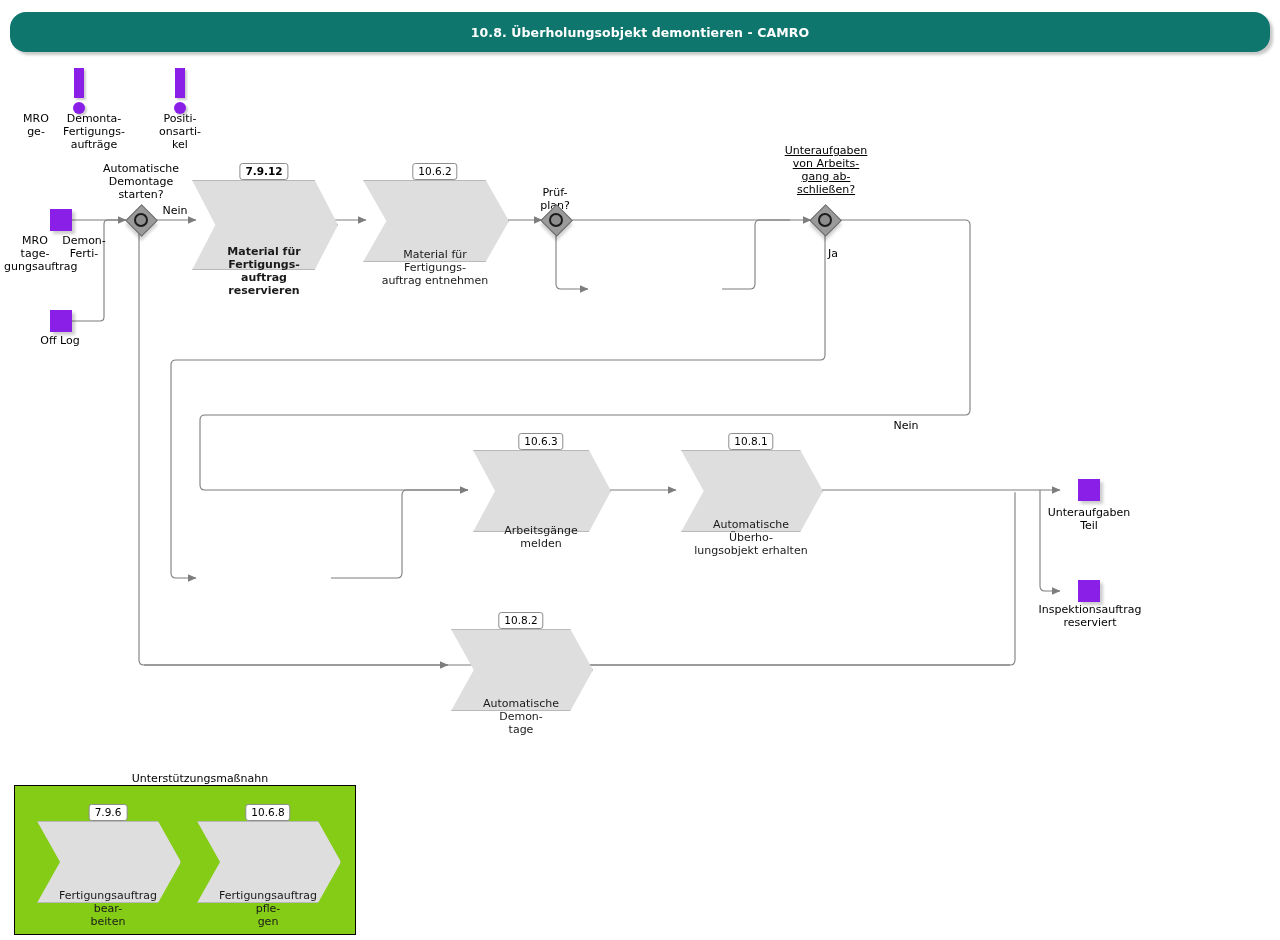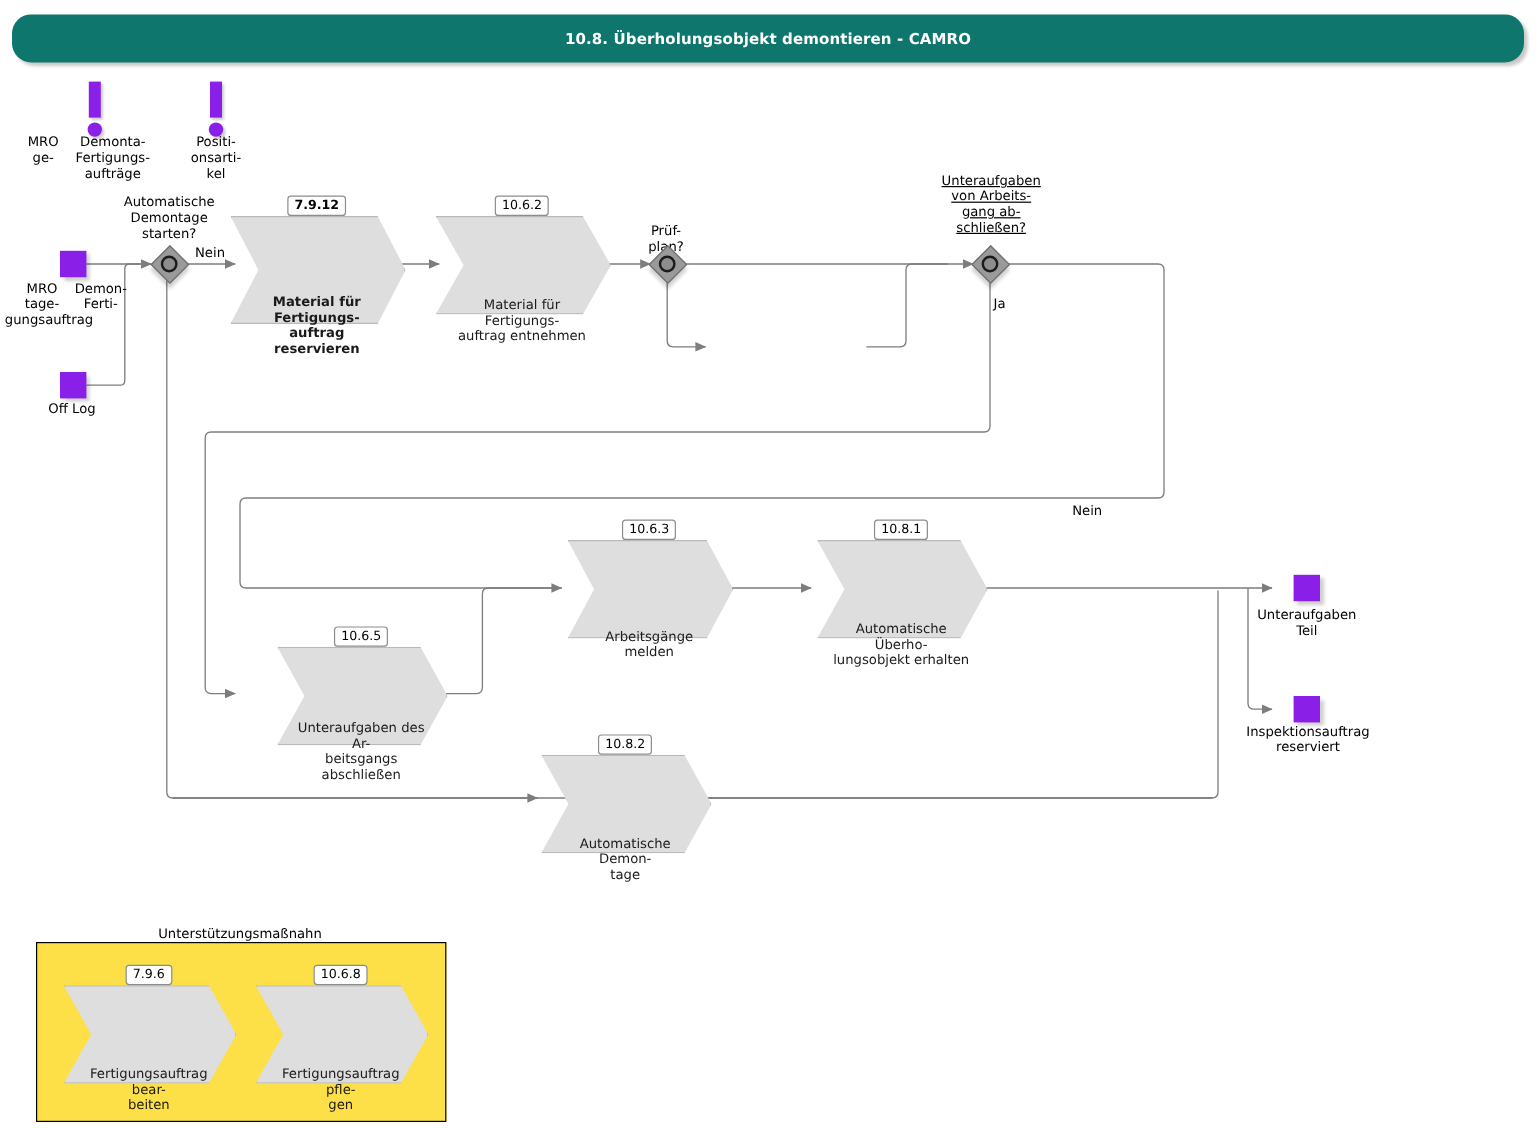--- a/index.html
+++ b/index.html
@@ -72,22 +72,22 @@
   }
   .proc .pnum{
     position:absolute;top:-17px;left:50%;transform:translateX(-50%);
     background:#ffffff;border:1px solid #8c8c8c;border-radius:3px;
     font-size:10.5px;color:#000;padding:0px 5px 1px 5px;line-height:14px;
     white-space:nowrap;
   }
 
   
   #support-box{
-    position:absolute;left:30px;top:785px;width:340px;height:148px;
-    border:1.5px solid #000000;background:#fde047;
+    position:absolute;left:14px;top:785px;width:340px;height:148px;
+    border:1.5px solid #000000;background:#84cc16;
   }
   #support-title{
     position:absolute;left:30px;top:772px;width:340px;
     text-align:center;font-size:11px;color:#000;
   }
 </style>
 </head>
 <body>
 
 <div id="page">
@@ -216,26 +216,20 @@
     <div class="ptext">Arbeitsgänge melden</div>
   </div>
 
   <div class="proc" style="left:681px;top:450px;width:140px;height:80px;">
     <div class="shape"></div>
     <div class="pnum">10.8.1</div>
     <div class="ptext">Automatische Überho-
 lungsobjekt erhalten</div>
   </div>
 
-  <div class="proc" style="left:231px;top:539px;width:140px;height:80px;">
-    <div class="shape"></div>
-    <div class="pnum">10.6.5</div>
-    <div class="ptext">Unteraufgaben des Ar-
-beitsgangs abschließen</div>
-  </div>
 
   <div class="proc" style="left:451px;top:629px;width:140px;height:80px;">
     <div class="shape"></div>
     <div class="pnum">10.8.2</div>
     <div class="ptext">Automatische Demon-
 tage</div>
   </div>
 
   <div class="evt-sq" style="left:1078px;top:479px;"></div>
   <div class="lbl" style="left:1030px;top:506px;width:118px;">Unteraufgaben

